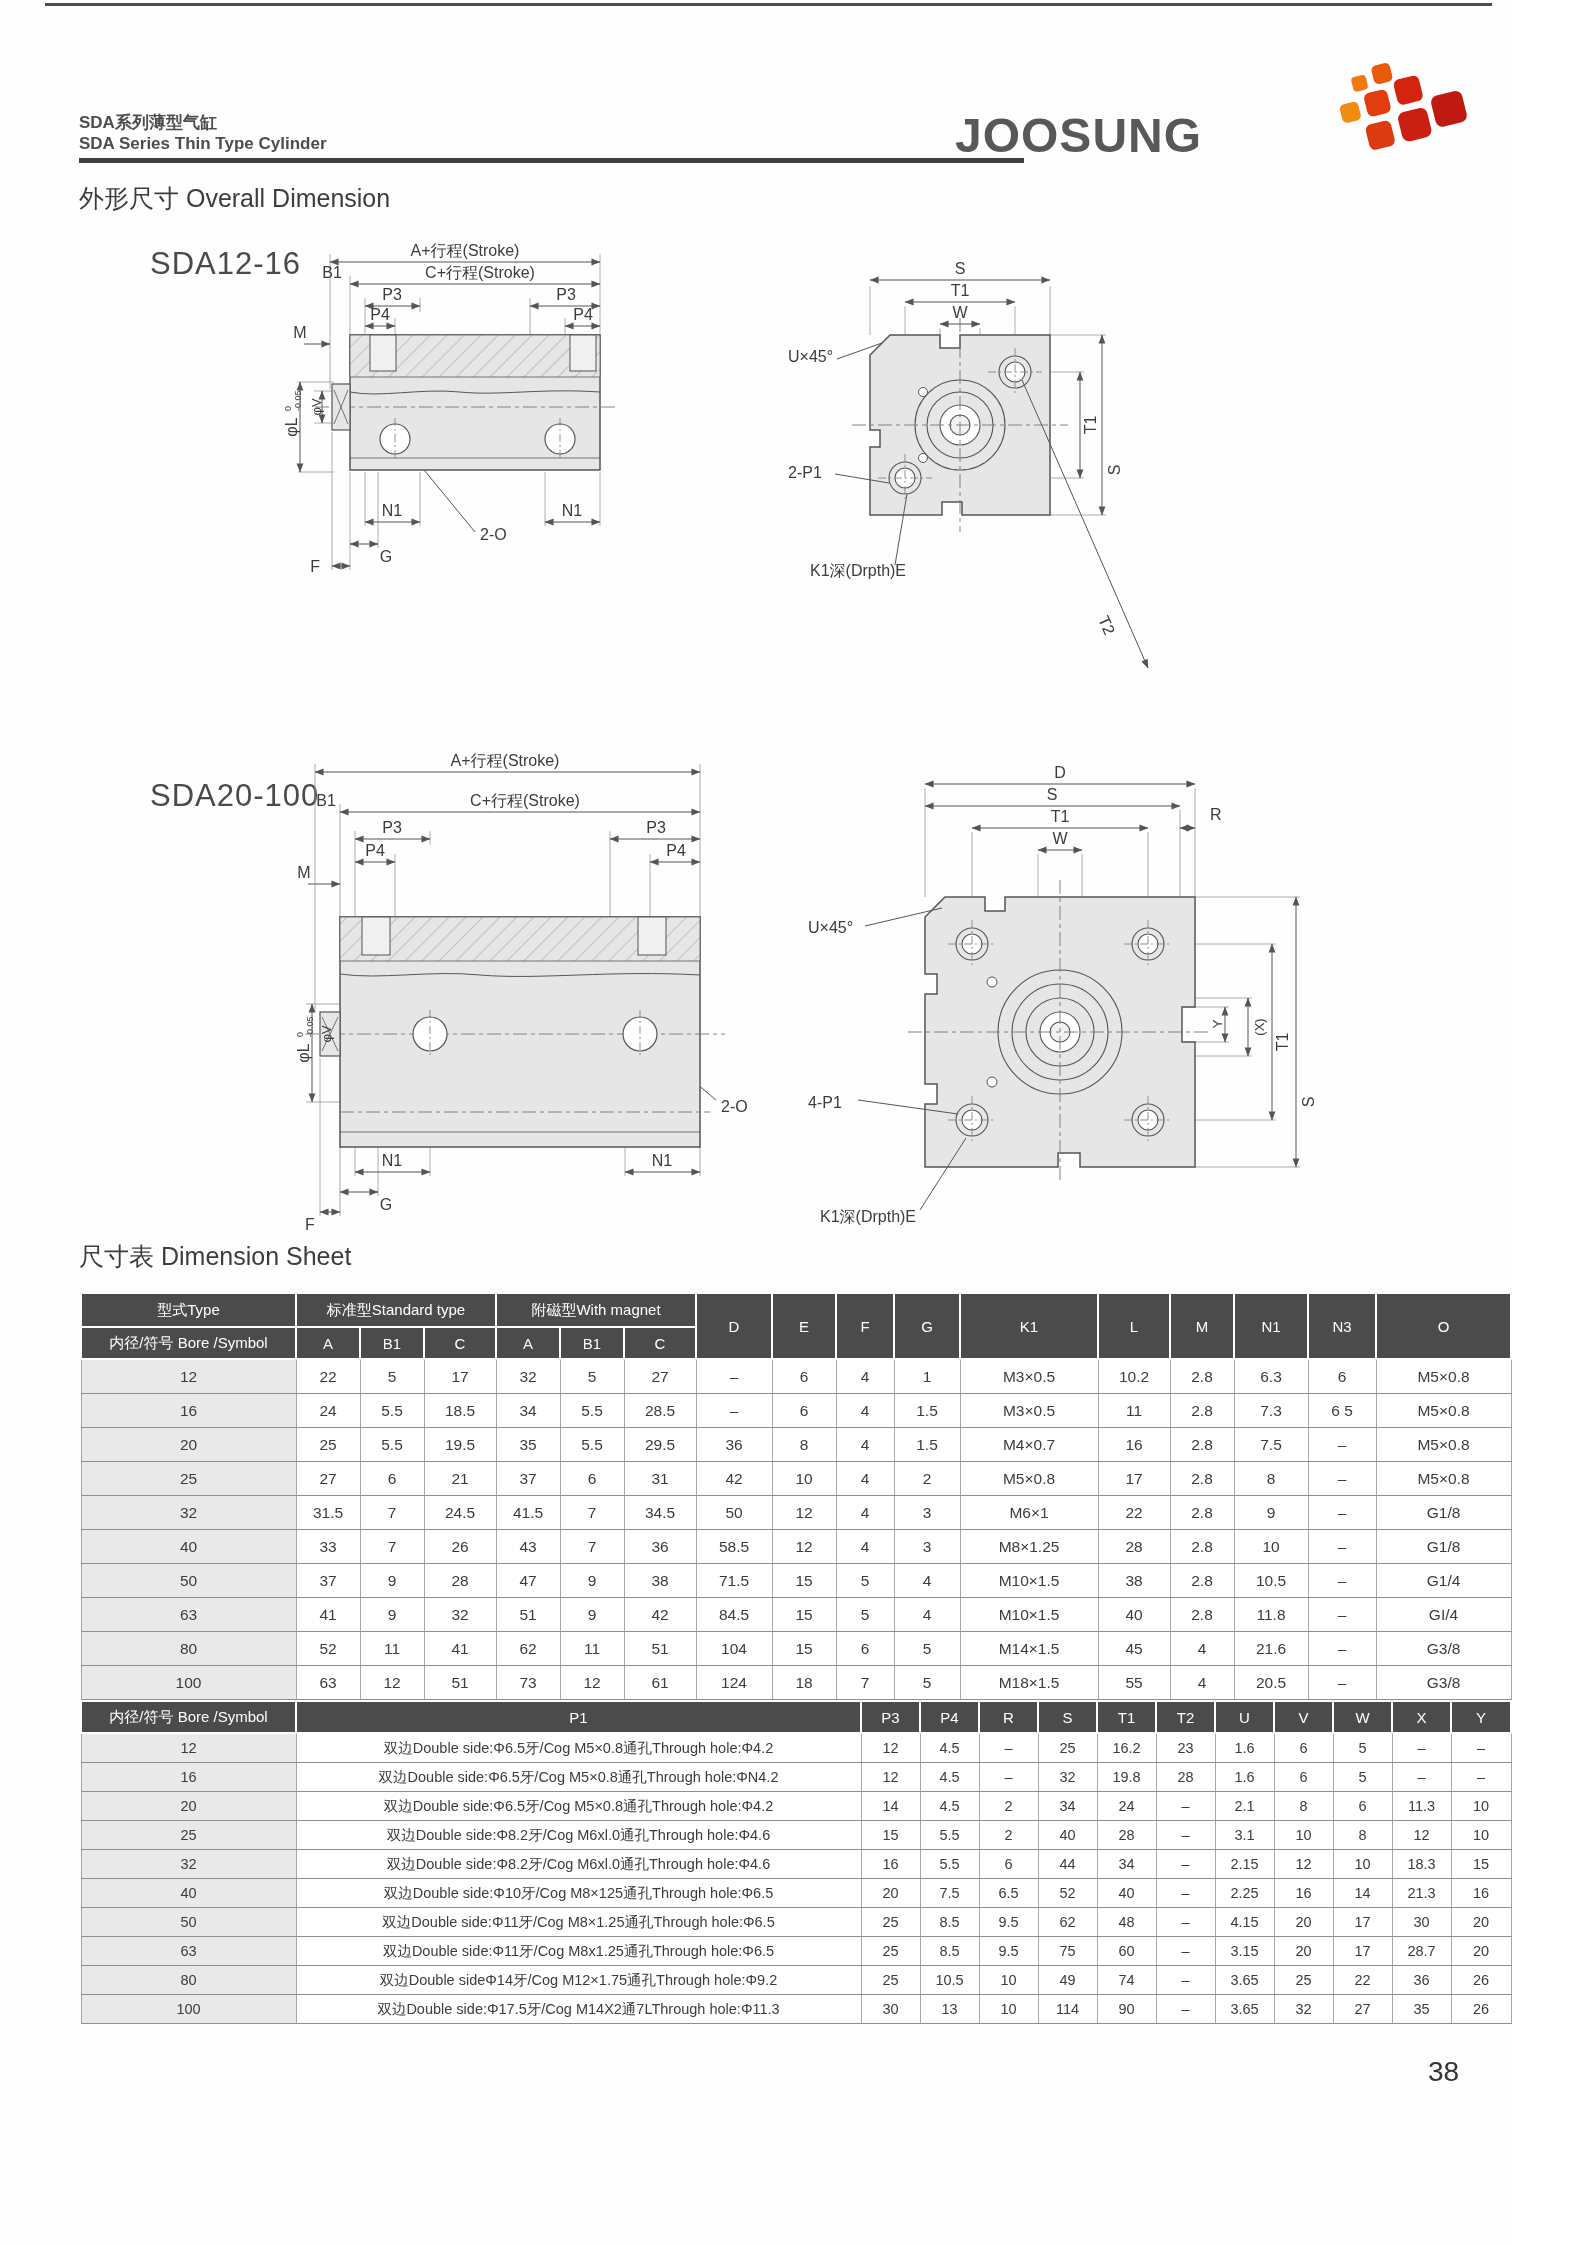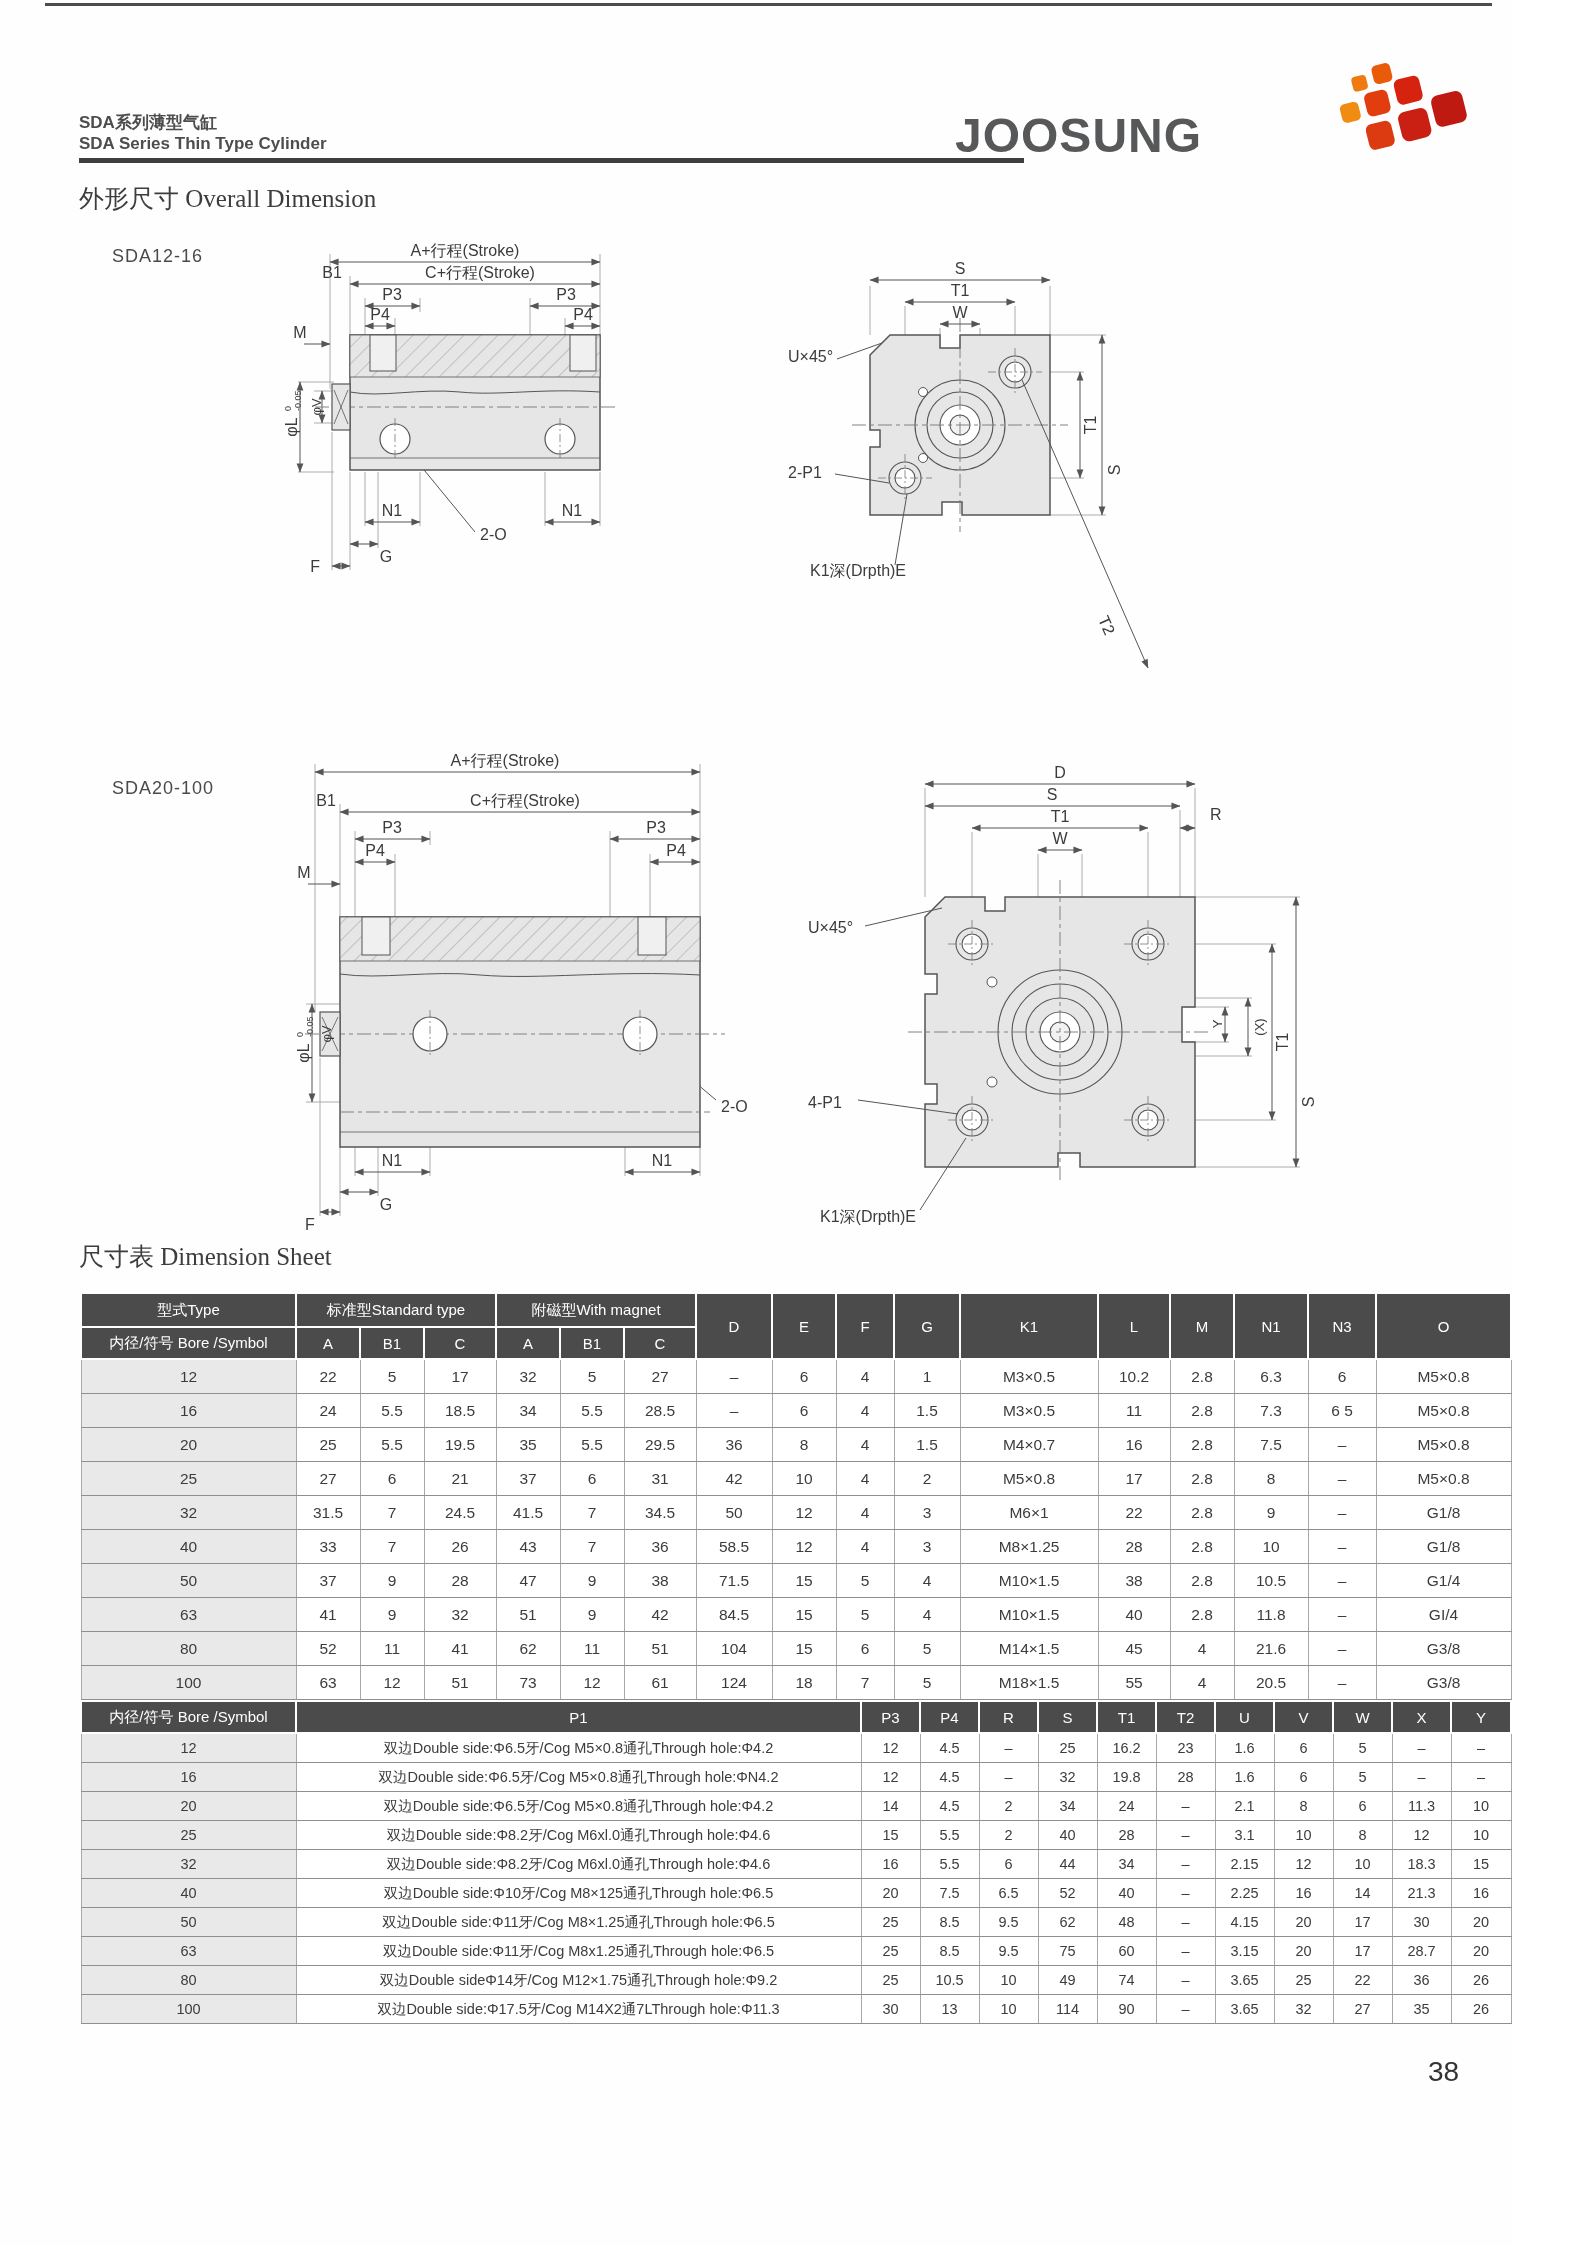--- a/index.html
+++ b/index.html
@@ -3,22 +3,22 @@
 <meta charset="utf-8">
 <style>
   html,body{margin:0;padding:0;background:#ffffff;}
   .page{position:relative;width:1512px;height:2245px;background:#fefefe;overflow:hidden;
         font-family:"Liberation Sans", sans-serif;color:#3c3c3c;}
   .topline{position:absolute;left:45px;right:20px;top:3px;height:3px;background:#4c4c4c;}
   .hdr{position:absolute;left:79px;top:112px;font-size:17px;font-weight:bold;color:#4d4d4d;line-height:1.25;}
   .hdr-rule{position:absolute;left:79px;top:158px;width:945px;height:5px;background:#3f3f3f;}
   .logo-text{position:absolute;left:955px;top:108px;font-size:48px;font-weight:bold;color:#57585a;letter-spacing:1px;transform:scaleY(1.02);}
   .logo-ico{position:absolute;left:1325px;top:55px;}
-  .sec-title{position:absolute;font-size:25px;color:#3d3d3d;font-family:Liberation Serif, serif;}
-  .model-label{position:absolute;font-size:18px;color:#4a4a4a;letter-spacing:1px;}
+  .sec-title{position:absolute;font-size:25px;color:#3d3d3d;}
+  .model-label{position:absolute;font-size:31px;color:#4a4a4a;letter-spacing:1px;margin-left:38px;}
   .pageno{position:absolute;left:1428px;top:2056px;font-size:28px;color:#333;}
   svg text{fill:#3c3c3c;font-family:"Liberation Sans",sans-serif;}
   .dimtxt{font-size:16px;}
   .dimtxt-s{font-size:13px;}
   
   table{border-collapse:collapse;table-layout:fixed;}
   #table1{position:absolute;left:80px;top:1292px;width:1430px;}
   #table2{position:absolute;left:80px;top:1700px;width:1430px;}
   th{background:#4b4b4c;color:#fff;font-weight:normal;border:2px solid #fff;padding:0;text-align:center;}
   #table1 th{font-size:15px;margin-top:40px;}

